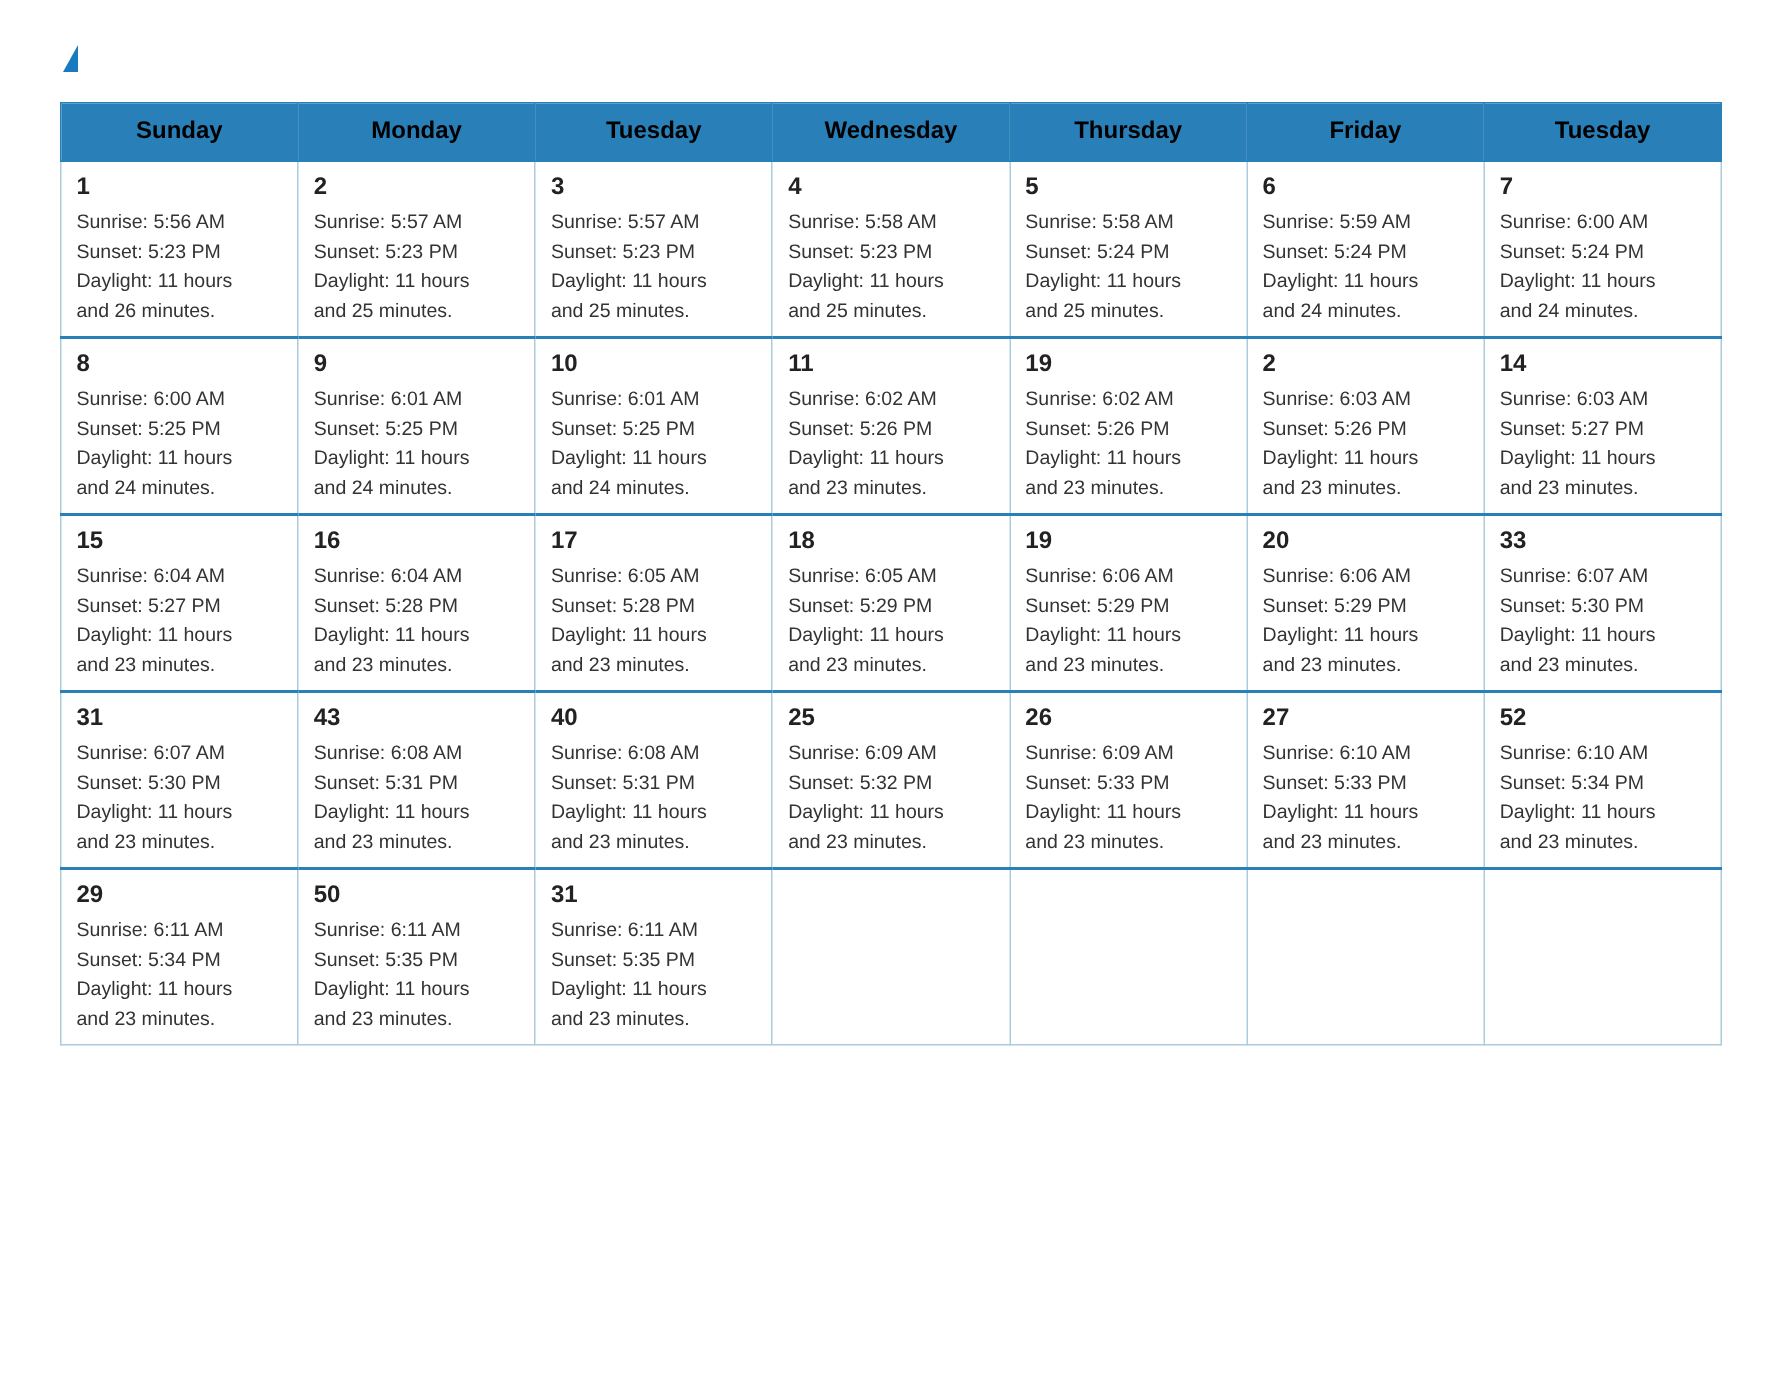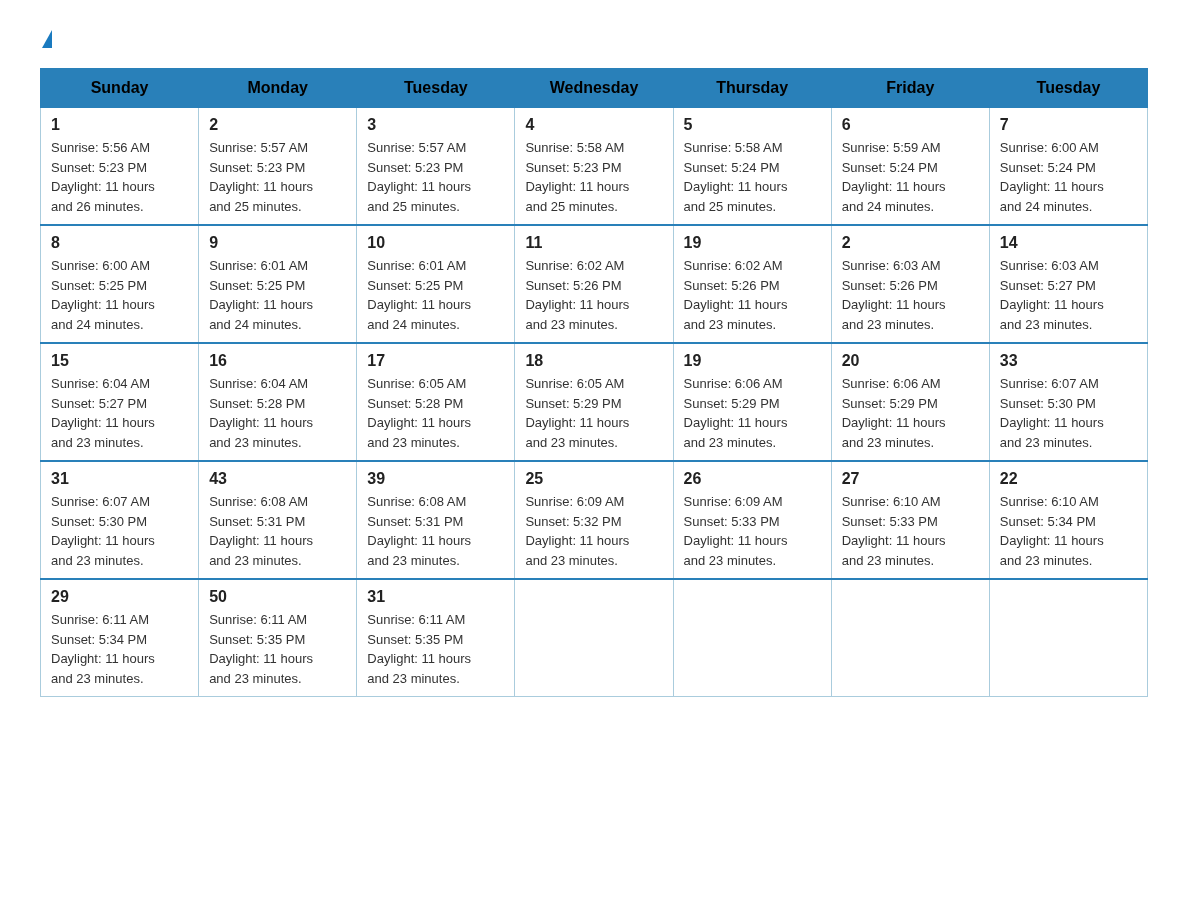--- a/index.html
+++ b/index.html
@@ -226,37 +226,37 @@
       <tr class="row-separator">
         <td>
           <span class="day-num">31</span>
           <div class="day-info">Sunrise: 6:07 AM<br>Sunset: 5:30 PM<br>Daylight: 11 hours<br>and 23 minutes.</div>
         </td>
         <td>
           <span class="day-num">43</span>
           <div class="day-info">Sunrise: 6:08 AM<br>Sunset: 5:31 PM<br>Daylight: 11 hours<br>and 23 minutes.</div>
         </td>
         <td>
-          <span class="day-num">39</span>
+          <span class="day-num">40</span>
           <div class="day-info">Sunrise: 6:08 AM<br>Sunset: 5:31 PM<br>Daylight: 11 hours<br>and 23 minutes.</div>
         </td>
         <td>
           <span class="day-num">25</span>
           <div class="day-info">Sunrise: 6:09 AM<br>Sunset: 5:32 PM<br>Daylight: 11 hours<br>and 23 minutes.</div>
         </td>
         <td>
           <span class="day-num">26</span>
           <div class="day-info">Sunrise: 6:09 AM<br>Sunset: 5:33 PM<br>Daylight: 11 hours<br>and 23 minutes.</div>
         </td>
         <td>
           <span class="day-num">27</span>
           <div class="day-info">Sunrise: 6:10 AM<br>Sunset: 5:33 PM<br>Daylight: 11 hours<br>and 23 minutes.</div>
         </td>
         <td>
-          <span class="day-num">22</span>
+          <span class="day-num">52</span>
           <div class="day-info">Sunrise: 6:10 AM<br>Sunset: 5:34 PM<br>Daylight: 11 hours<br>and 23 minutes.</div>
         </td>
       </tr>
       <tr class="row-separator">
         <td>
           <span class="day-num">29</span>
           <div class="day-info">Sunrise: 6:11 AM<br>Sunset: 5:34 PM<br>Daylight: 11 hours<br>and 23 minutes.</div>
         </td>
         <td>
           <span class="day-num">50</span>

